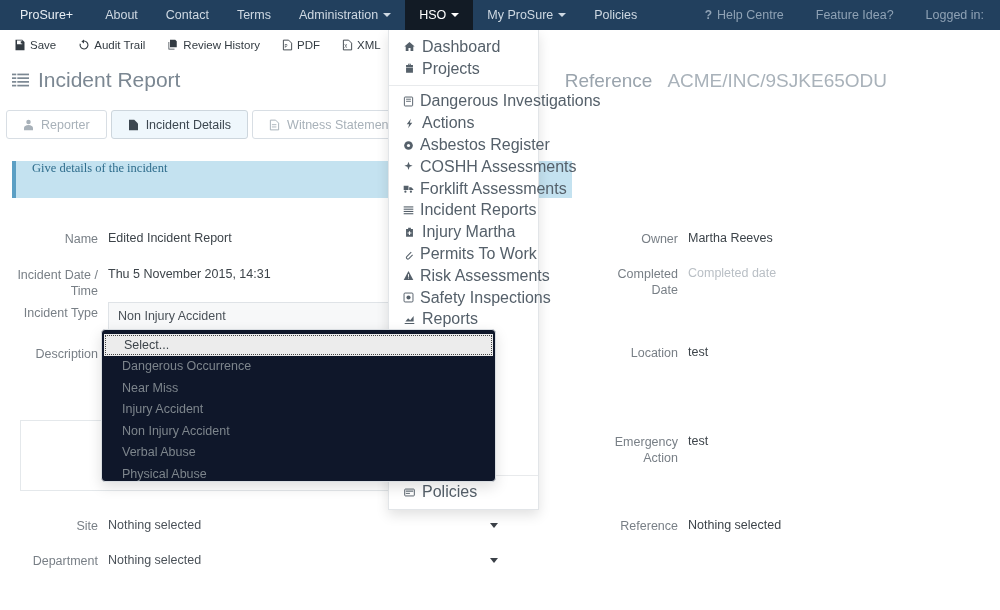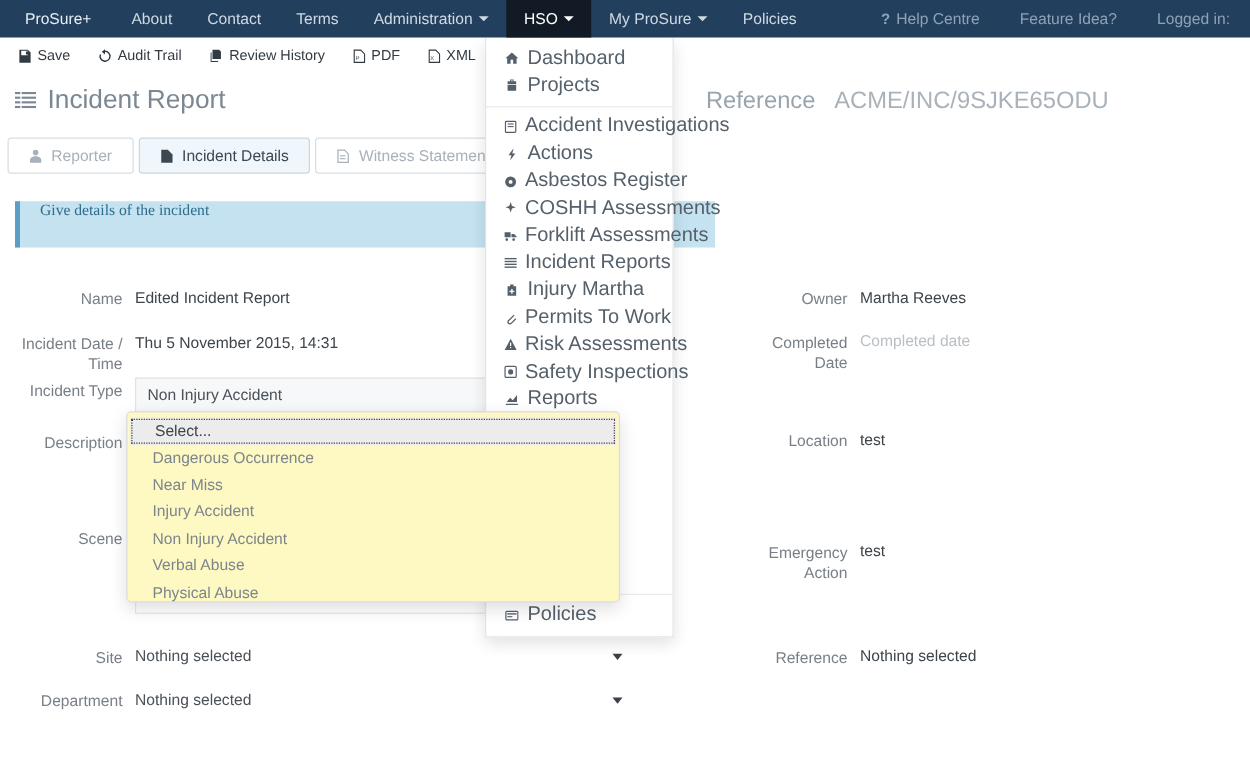--- a/index.html
+++ b/index.html
@@ -196,21 +196,21 @@
   .hso-item .ti { margin-right: 6px; width: 13px; display: inline-flex; justify-content: center; }
   .hso-sep {
     height: 1px; background: #e8eaec; margin: 5px 0;
   }
 
   
   .opt-list {
     position: absolute;
     top: 329px; left: 101px;
     width: 395px; height: 153px;
-    background: #fef9c3;
+    background: #0f172a;
     border: 1px solid #d9dde1;
     border-radius: 4px;
     box-shadow: 0 5px 14px rgba(0,0,0,0.13);
     padding: 4px 0;
     z-index: 70;
   }
   .opt {
     height: 21.5px;
     display: flex; align-items: center;
     padding: 0 8px 0 20px;
@@ -409,21 +409,20 @@
       <span>Non Injury Accident</span>
     </div>
   </div>
 
   <div class="frow" style="top:131px; left:10px;">
     <div class="flabel">Description</div>
     <div class="textarea-box" style="width:390px; height:57px;"></div>
   </div>
 
   <div class="frow" style="top:208px; left:10px;">
-    <div class="flabel">Scene</div>
     <div class="textarea-box" style="width:390px; height:71px;"></div>
   </div>
 
   <div class="select-row" style="top:303px; left:10px;">
     <div class="flabel">Site</div>
     <div class="select-ctl">
       <span>Nothing selected</span>
       <span class="select-caret"></span>
     </div>
   </div>
@@ -485,21 +484,21 @@
   <div class="hso-sep"></div>
 
   <div class="hso-item">
     <span class="ti">
       <svg width="11" height="11" viewBox="0 0 16 16">
           <rect x="2" y="1.5" width="12" height="13" rx="1" fill="none" stroke="#55606a" stroke-width="1.4"></rect>
           <rect x="4.5" y="4" width="7" height="1.3" fill="#55606a"></rect>
           <rect x="4.5" y="7" width="7" height="1.3" fill="#55606a"></rect>
         </svg>
     </span>
-    <span>Accident Investigations</span>
+    <span>Dangerous Investigations</span>
   </div>
   <div class="hso-item">
     <span class="ti">
       <svg width="11" height="11" viewBox="0 0 16 16">
           <path fill="#55606a" d="M10 1 4 9h3.5L6 15l6-8H8.5L10 1z"></path>
         </svg>
     </span>
     <span>Actions</span>
   </div>
   <div class="hso-item">

